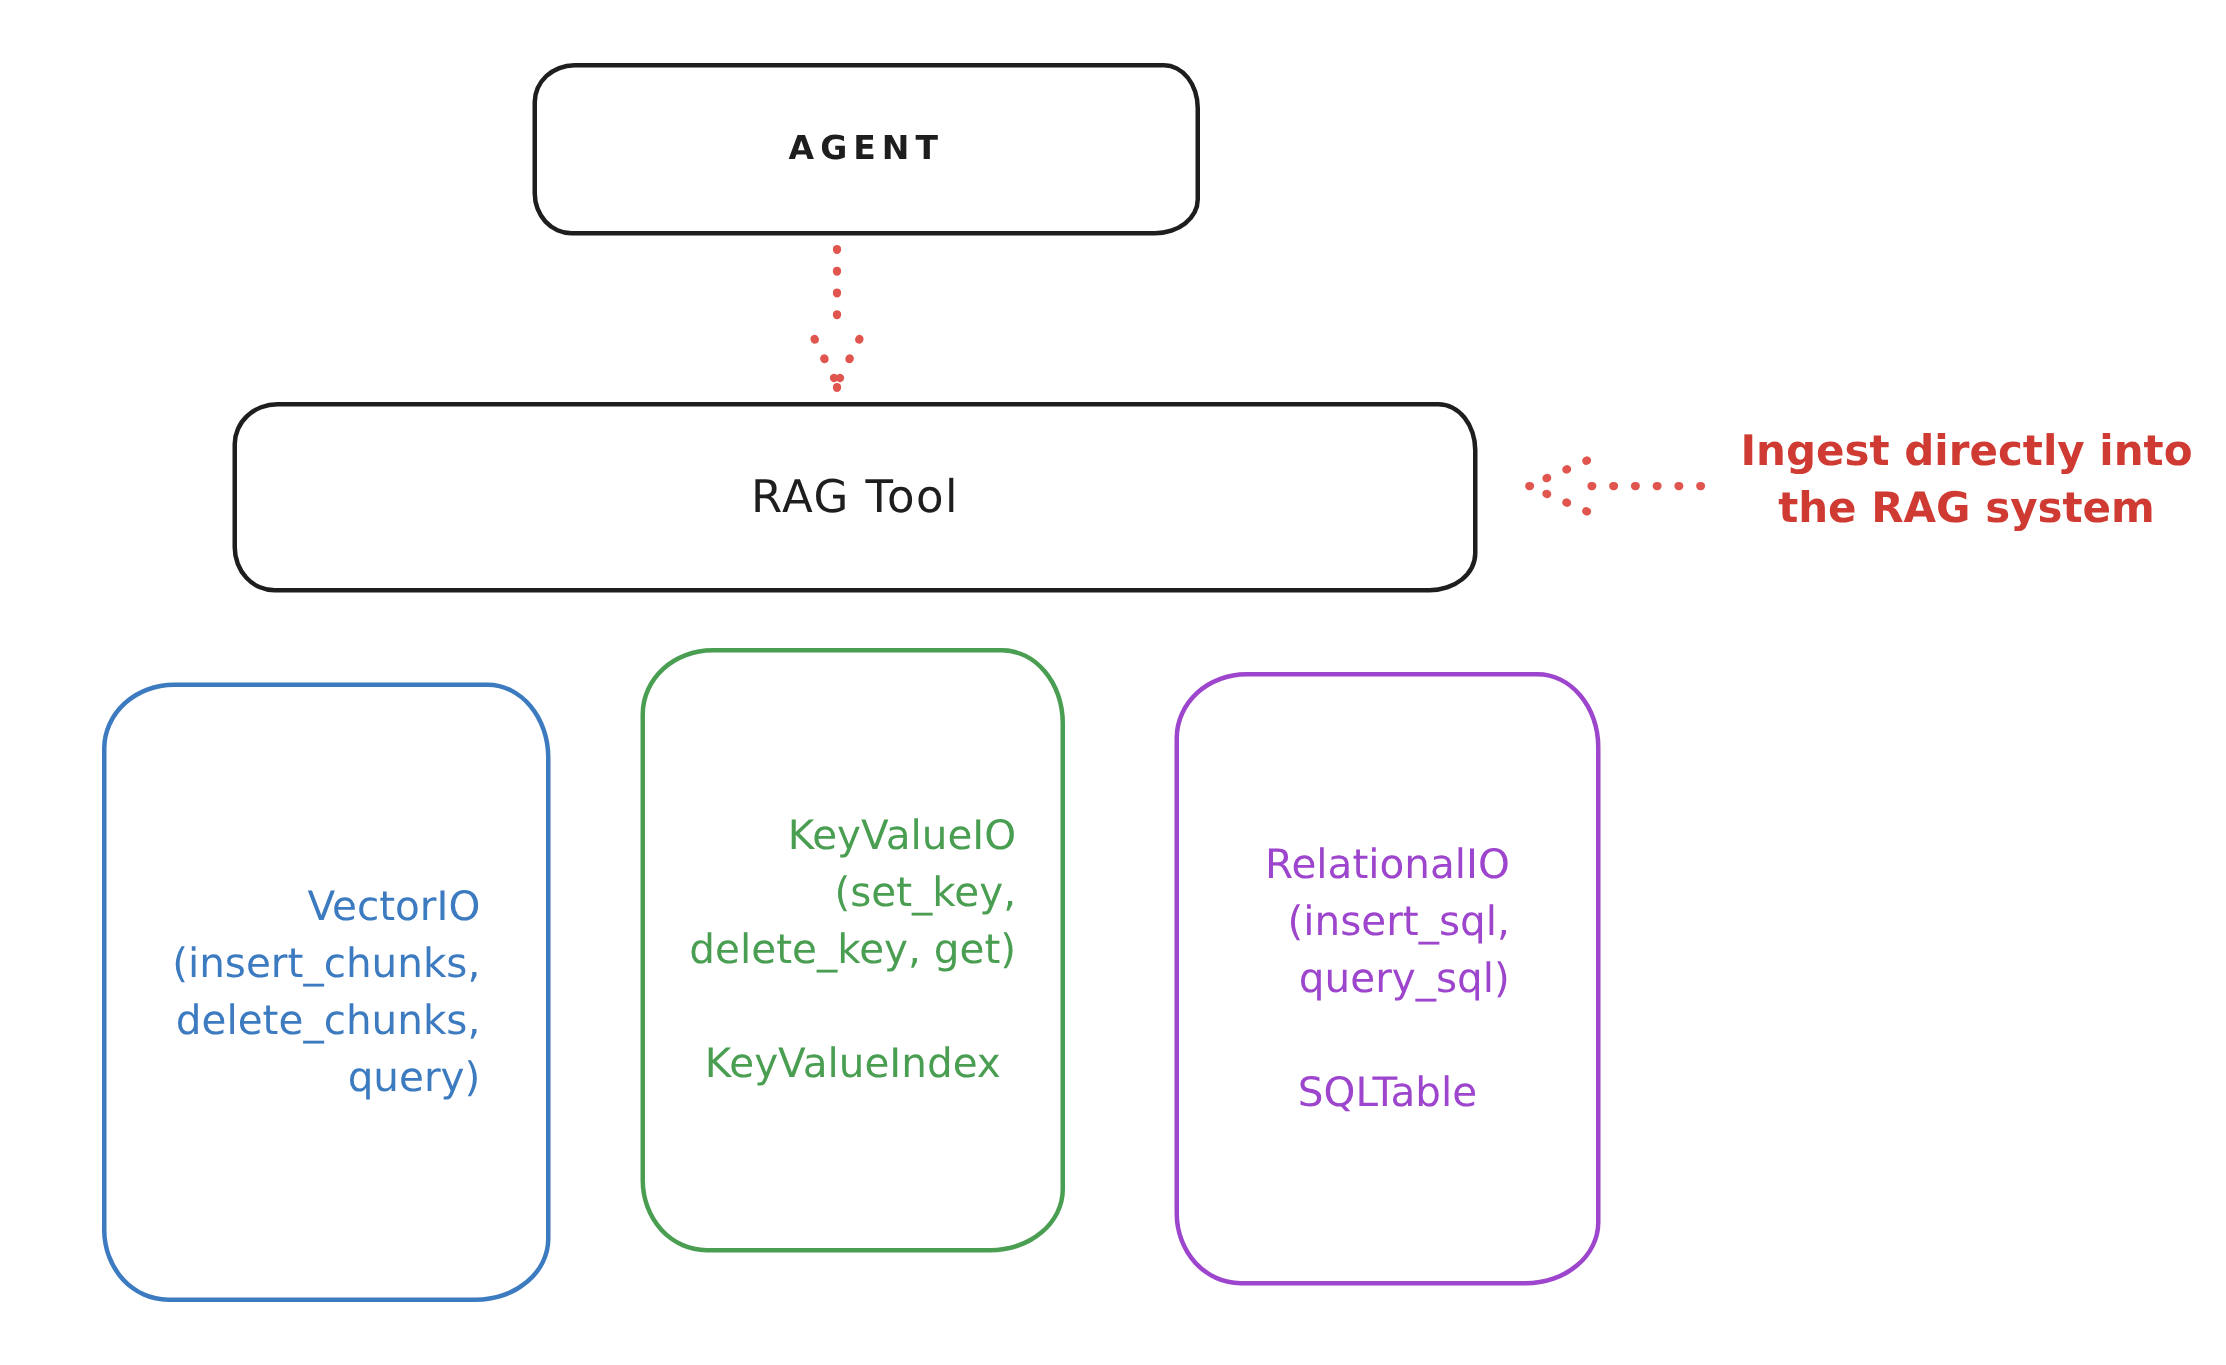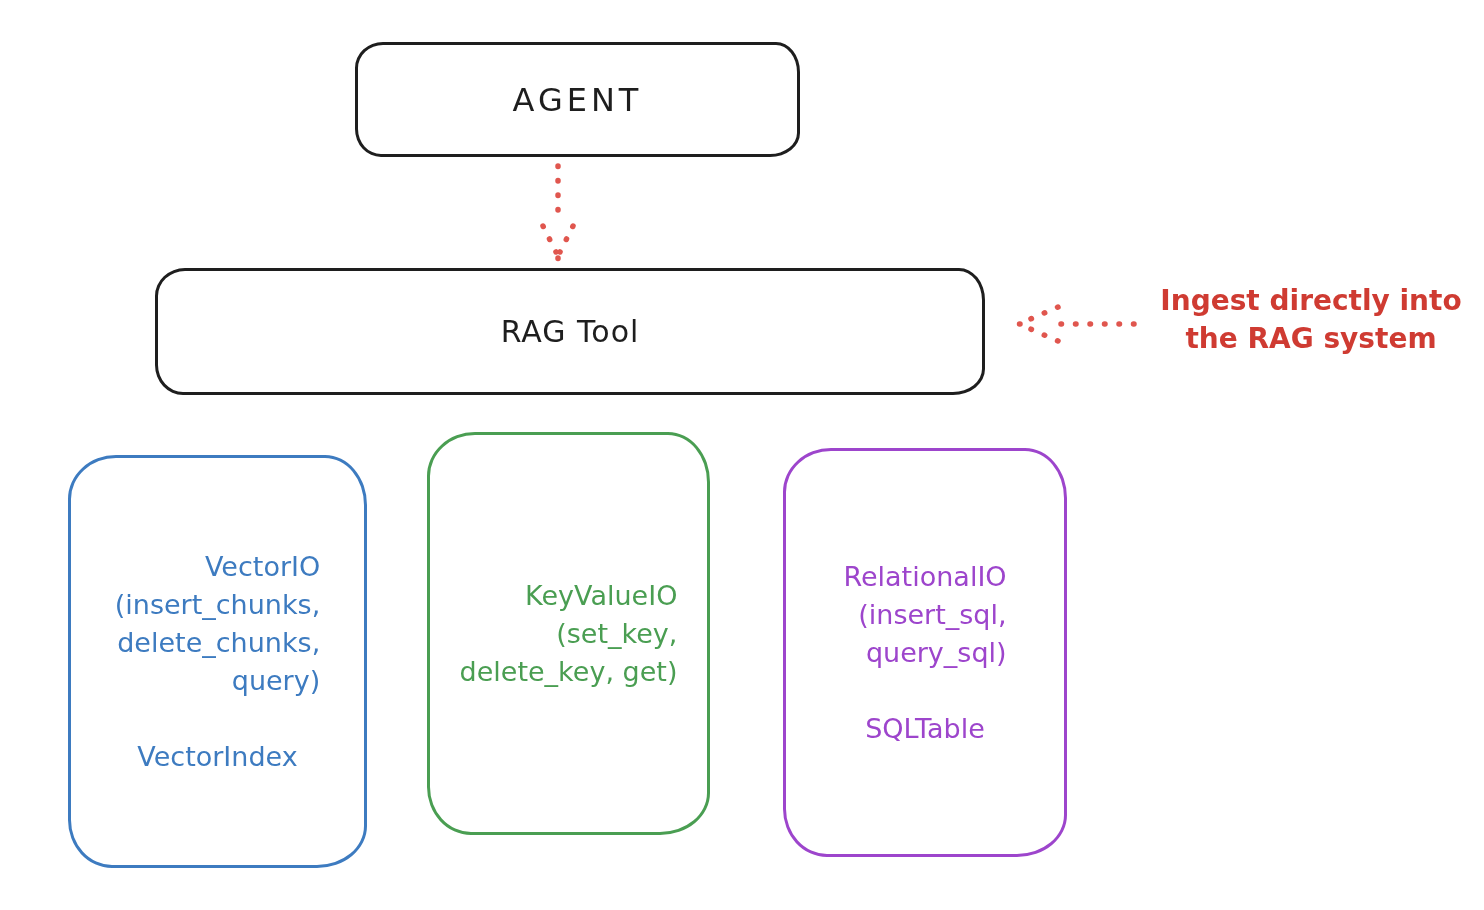--- a/index.html
+++ b/index.html
@@ -22,21 +22,21 @@
     align-items: center;
     justify-content: center;
     box-sizing: border-box;
     background: #ffffff;
   }
   
   .agent-box {
     left: 355px; top: 42px; width: 445px; height: 115px;
     border: 3.5px solid #1e1e1e;
     border-radius: 28px 24px 30px 26px / 26px 30px 24px 28px;
-    font-size: 32px; font-weight: normal; letter-spacing: 4px; text-align: center;
+    font-size: 22px; font-weight: bold; letter-spacing: 4px; text-align: center;
   }
   .rag-box {
     left: 155px; top: 268px; width: 830px; height: 127px;
     border: 3.5px solid #1e1e1e;
     border-radius: 30px 26px 32px 28px / 28px 32px 26px 30px;
     font-size: 30px; letter-spacing: 1px;
   }
   
   .store-box {
     flex-direction: column;
@@ -98,27 +98,27 @@
   </svg>
 
   <div class="ingest-note">Ingest directly into
 the RAG system</div>
 
   <div class="box store-box store-vector">
     <div class="store-title-block">VectorIO
 (insert_chunks,
 delete_chunks,
 query)</div>
-    <div class="store-index-label">VectorIndex</div>
   </div>
 
   <div class="box store-box store-keyvalue">
     <div class="store-title-block">KeyValueIO
 (set_key,
 delete_key, get)</div>
+    <div class="store-index-label">KeyValueIndex</div>
   </div>
 
   <div class="box store-box store-relational">
     <div class="store-title-block">RelationalIO
 (insert_sql,
 query_sql)</div>
     <div class="store-index-label">SQLTable</div>
   </div>
 
 </div>

